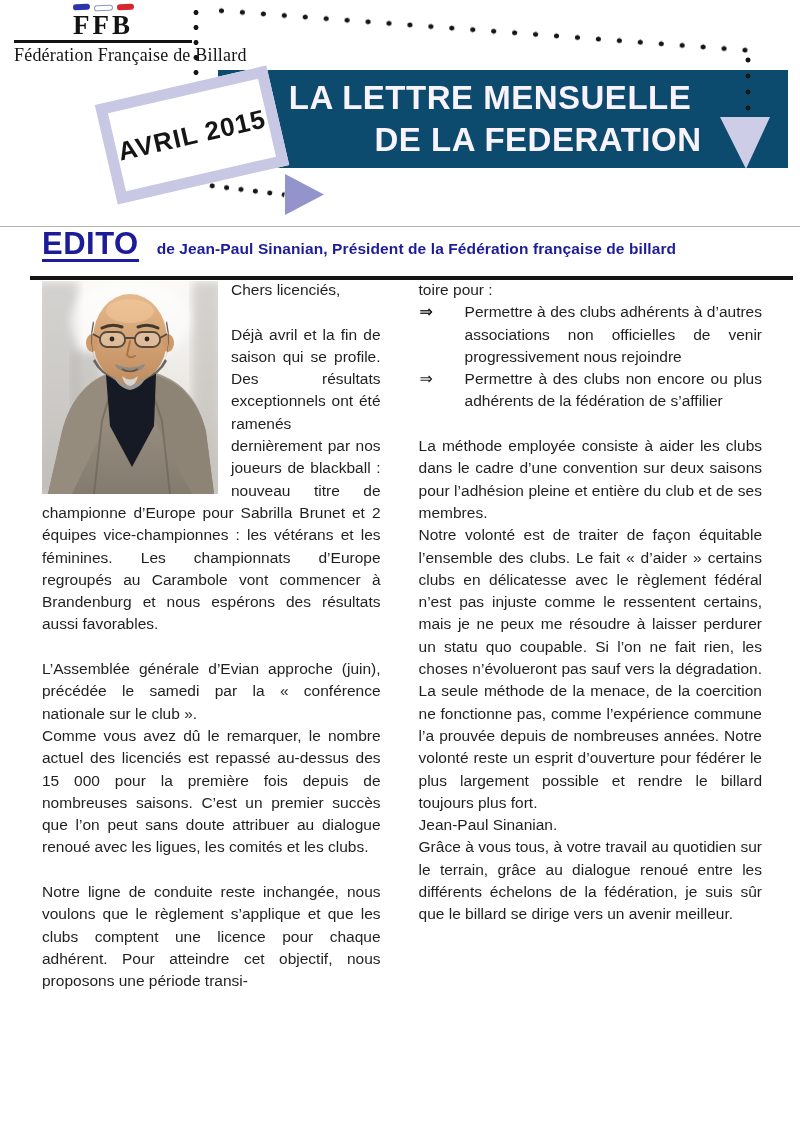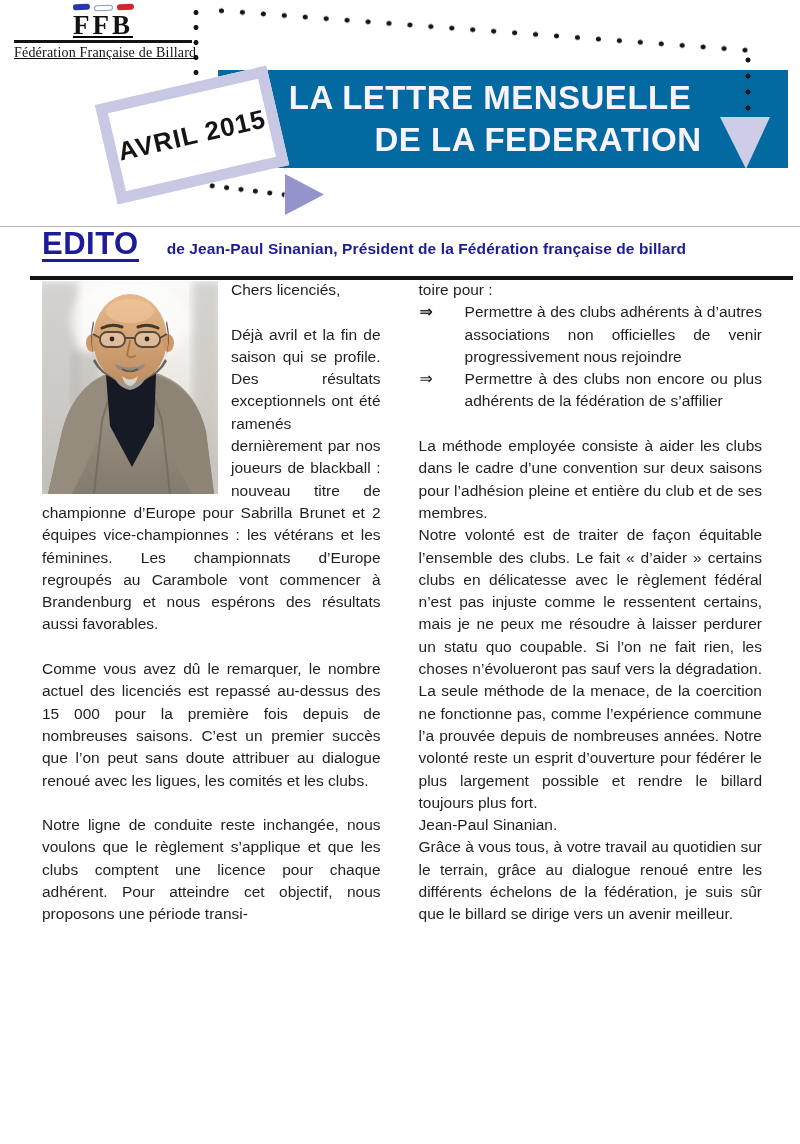--- a/index.html
+++ b/index.html
@@ -24,36 +24,36 @@
             clip-path:polygon(0 0,100% 0,52% 100%);z-index:3;}
   .tri-right{position:absolute;left:285px;top:174px;width:39px;height:41px;background:#9494cd;
              clip-path:polygon(0 0,100% 50%,0 100%);z-index:2;}
 
   .date-card{position:absolute;left:104px;top:84px;width:176px;height:102px;box-sizing:border-box;
              background:#fff;border:11px solid #c8c7e4;transform:rotate(-13deg);z-index:4;
              display:flex;align-items:center;justify-content:center;}
   .date-card span{font-size:26px;font-weight:800;color:#151515;letter-spacing:1px;white-space:nowrap;}
 
   
-  .logo{position:absolute;left:14px;top:4px;width:178px;text-align:center;z-index:2;text-decoration:underline;}
+  .logo{position:absolute;left:14px;top:4px;width:178px;text-align:center;z-index:2;}
   .flag{display:flex;justify-content:center;gap:4px;margin-bottom:1px;}
   .flag .bar{display:inline-block;width:17px;height:6px;border-radius:3px;transform:rotate(-3deg);}
   .flag .b2{border:1px solid #8f9ab8;height:4px;margin-top:1px;}
   .logo .acronym{font-family:"Liberation Serif",serif;font-weight:bold;font-size:27px;line-height:26px;
                  letter-spacing:3px;color:#131313;}
   .logo .rule{height:2.5px;background:#131313;margin-top:2px;}
-  .logo .org-name{font-family:"Liberation Serif",serif;font-size:14px;color:#131313;margin-top:2px;letter-spacing:.2px;white-space:nowrap;}
+  .logo .org-name{font-family:"Liberation Serif",serif;font-size:18px;color:#131313;margin-top:2px;letter-spacing:.2px;white-space:nowrap;}
 
   
   .rule-thin{position:absolute;left:0;top:226px;width:800px;height:1px;background:#b3b3b3;}
   .edito{position:absolute;left:30px;top:229px;width:763px;border-bottom:4px solid #141414;
          padding-bottom:14px;display:flex;align-items:baseline;}
   .edito-title{font-size:31px;font-weight:800;line-height:30px;letter-spacing:.5px;
                border-bottom:3px solid currentColor;margin-left:12px;}
-  .edito-sub{font-size:15.5px;font-weight:bold;margin-left:28px;letter-spacing:.1px;}
+  .edito-sub{font-size:15.5px;font-weight:bold;margin-left:18px;letter-spacing:.1px;}
 
   
   .body{position:absolute;left:42px;top:279px;width:720px;display:flex;gap:38px;
         font-size:15.5px;line-height:22.3px;color:#1f1f1f;text-align:justify;}
   .col.left{width:345px;}
   .col.right{width:350px;}
   .para{margin:0;}
   .gap-after{margin-bottom:22.3px;}
   .portrait{float:left;width:176px;height:213px;margin:2px 13px 4px 0;}
   .portrait svg{display:block;width:100%;height:100%;}
@@ -64,21 +64,21 @@
 </head>
 <body>
 
 <div class="page">
 
   <div class="dots dots-v-left"></div>
   <div class="dots dots-top"></div>
   <div class="dots dots-v-right"></div>
   <div class="dots dots-mini"></div>
 
-  <div class="banner" style="background: #0369a1;">
+  <div class="banner" style="background: #0c4a6e;">
     <div class="bl1">LA LETTRE MENSUELLE</div>
     <div class="bl2">DE LA FEDERATION</div>
   </div>
 
   <div class="tri-down"></div>
   <div class="tri-right"></div>
 
   <div class="date-card">
     <span>AVRIL 2015</span>
   </div>
@@ -164,20 +164,21 @@
           <path d="M73,83 Q88,90 103,83 Q102,90 88,91 Q74,90 73,83 Z" fill="#8e8a84"></path>
           <path d="M70,86 Q72,106 88,109 Q104,106 106,86 Q104,102 88,104 Q72,102 70,86 Z" fill="#9c9790"></path>
           <path d="M80,95 Q88,102 96,95 Q94,104 88,105 Q82,104 80,95 Z" fill="#d8d5d0"></path>
           <path d="M80,88 Q88,93 96,88" stroke="#6d5337" stroke-width="1.6" fill="none"></path>
         </svg>
       </div>
       <div>
 
       <p class="para gap-after">Chers licenciés,</p>
           <p class="para gap-after">Déjà avril et la fin de saison qui se profile. Des résultats exceptionnels ont été ramenés dernièrement par nos joueurs de blackball : nouveau titre de championne d’Europe pour Sabrilla Brunet et 2 équipes vice-championnes : les vétérans et les féminines. Les championnats d’Europe regroupés au Carambole vont commencer à Brandenburg et nous espérons des résultats aussi favorables.</p>
+          <p class="para">L’Assemblée générale d’Evian approche (juin), précédée le samedi par la « conférence nationale sur le club ».</p>
           <p class="para gap-after">Comme vous avez dû le remarquer, le nombre actuel des licenciés est repassé au-dessus des 15 000 pour la première fois depuis de nombreuses saisons. C’est un premier succès que l’on peut sans doute attribuer au dialogue renoué avec les ligues, les comités et les clubs.</p>
           <p class="para">Notre ligne de conduite reste inchangée, nous voulons que le règlement s’applique et que les clubs comptent une licence pour chaque adhérent. Pour atteindre cet objectif, nous proposons une période transi-</p>
         </div>
     </div>
 
     <div class="col right">
       <p class="para">toire pour :</p>
       <ul class="bullets">
 
       <li class="bullet">

